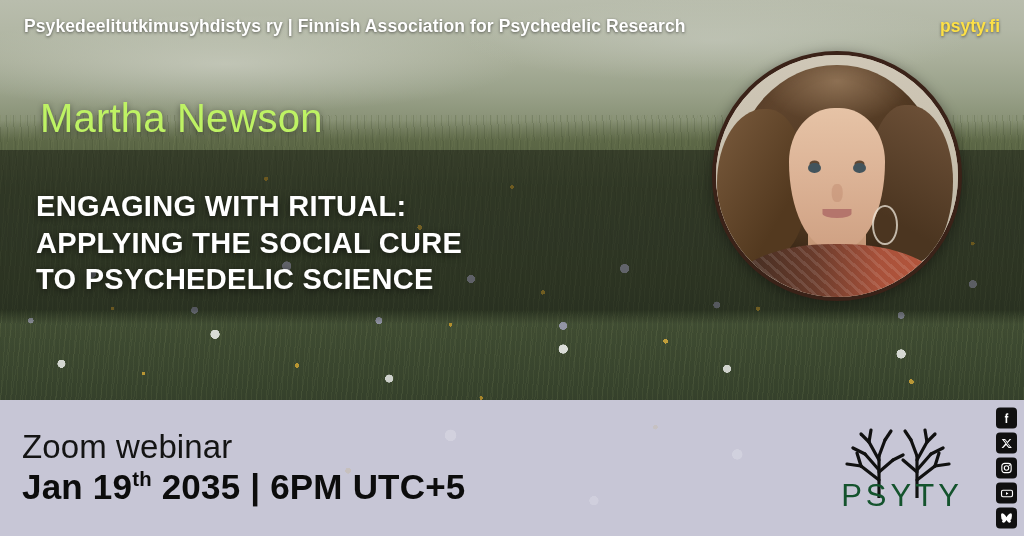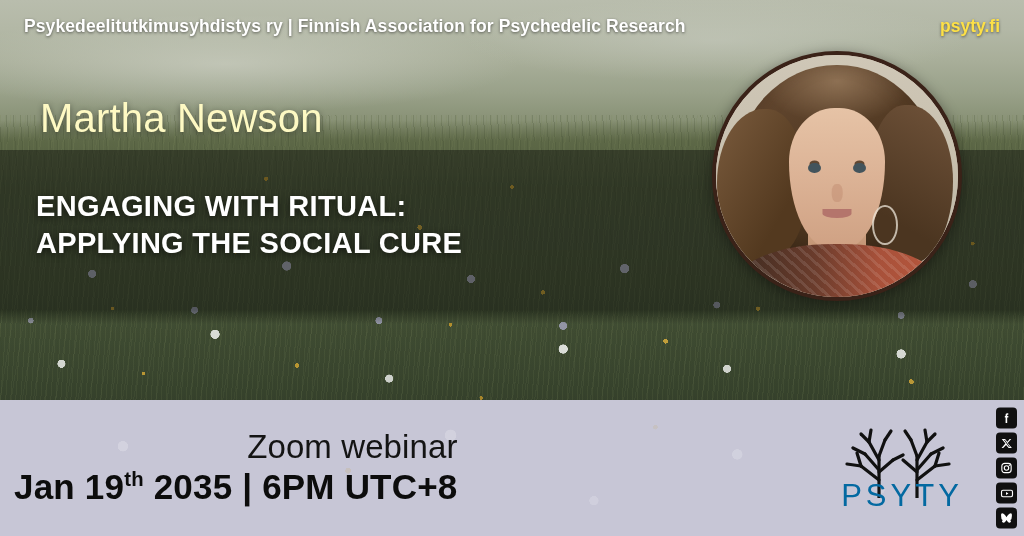--- a/index.html
+++ b/index.html
@@ -203,21 +203,21 @@
     font-weight: bold;
     text-shadow: 0 1px 3px rgba(0,0,0,.55);
     white-space: nowrap;
   }
 
   
   .speaker-name {
     position: absolute;
     left: 40px;
     top: 96px;
-    color: #fef9c3;
+    color: #bef264;
     font-size: 40px;
     font-weight: normal;
     letter-spacing: .2px;
     text-shadow: 0 2px 6px rgba(0,0,0,.45);
     z-index: 6;
     white-space: nowrap;
   }
   .talk-title {
     position: absolute;
     left: 36px;
@@ -370,22 +370,21 @@
       radial-gradient(circle 8px at 58% 74%, rgba(255,255,255,.6) 0 55%, rgba(0,0,0,0) 60%),
       radial-gradient(circle 9px at 72% 40%, rgba(255,255,255,.65) 0 55%, rgba(0,0,0,0) 60%),
       radial-gradient(circle 7px at 86% 66%, rgba(255,255,255,.55) 0 55%, rgba(0,0,0,0) 60%),
       radial-gradient(circle 5px at 34% 52%, rgba(196,162,60,.55) 0 55%, rgba(0,0,0,0) 60%),
       radial-gradient(circle 4px at 64% 20%, rgba(196,162,60,.45) 0 55%, rgba(0,0,0,0) 60%);
     pointer-events: none;
   }
   .bottom-left {
     position: relative;
     z-index: 2;
-    padding-left: 14px;
-    text-align: right;
+    padding-left: 22px;
   }
   .webinar-type {
     color: #141414;
     font-size: 33px;
     font-weight: normal;
     line-height: 1.04;
     letter-spacing: .1px;
   }
   .webinar-date {
     color: #0c0c0c;
@@ -412,21 +411,21 @@
     z-index: 3;
     display: flex;
     flex-direction: column;
     align-items: center;
   }
   .logo-tree svg { display: block; }
   .logo-word {
     margin-top: -20px;
     font-size: 31px;
     letter-spacing: 4px;
-    color: #0369a1;
+    color: #14532d;
     font-weight: normal;
     font-family: "Liberation Sans", sans-serif;
   }
 
   
   .social-col {
     position: absolute;
     right: 7px;
     top: 50%;
     transform: translateY(-50%);
@@ -467,41 +466,42 @@
   <div class="header-bar">
     <div class="header-org">Psykedeelitutkimusyhdistys ry | Finnish Association for Psychedelic Research</div>
     <div class="header-site">psyty.fi</div>
   </div>
 
   <div class="speaker-name">Martha Newson</div>
 
   <div class="talk-title">
     <div>Engaging with ritual:</div>
     <div>Applying the social cure</div>
+    <div>to psychedelic science</div>
   </div>
 
   <div class="portrait">
     <div class="portrait-photo">
       <div class="p-hair"></div>
       <div class="p-neck"></div>
       <div class="p-face">
         <div class="p-nose"></div>
         <div class="p-mouth"></div>
       </div>
       <div class="p-earring"></div>
       <div class="p-top"></div>
     </div>
   </div>
 
   <div class="bottom-bar">
 
     <div class="bottom-left">
       <div class="webinar-type">Zoom webinar</div>
       <div class="webinar-date">
-        <span>Jan 19</span><sup>th</sup><span> 2035</span><span> | </span><span>6PM UTC+8</span>
+        <span>Jan 19</span><sup>th</sup><span> 2035</span><span> | </span><span>6PM UTC+5</span>
       </div>
     </div>
 
     <div class="logo-block">
       <div class="logo-tree">
         <svg width="122" height="76" viewBox="0 0 122 76" fill="none" stroke="#111111" stroke-width="3.2" stroke-linecap="round">
 
           <path d="M38 76 L38 34"></path>
           <path d="M38 58 L20 44"></path>
             <path d="M20 44 L6 42"></path>

